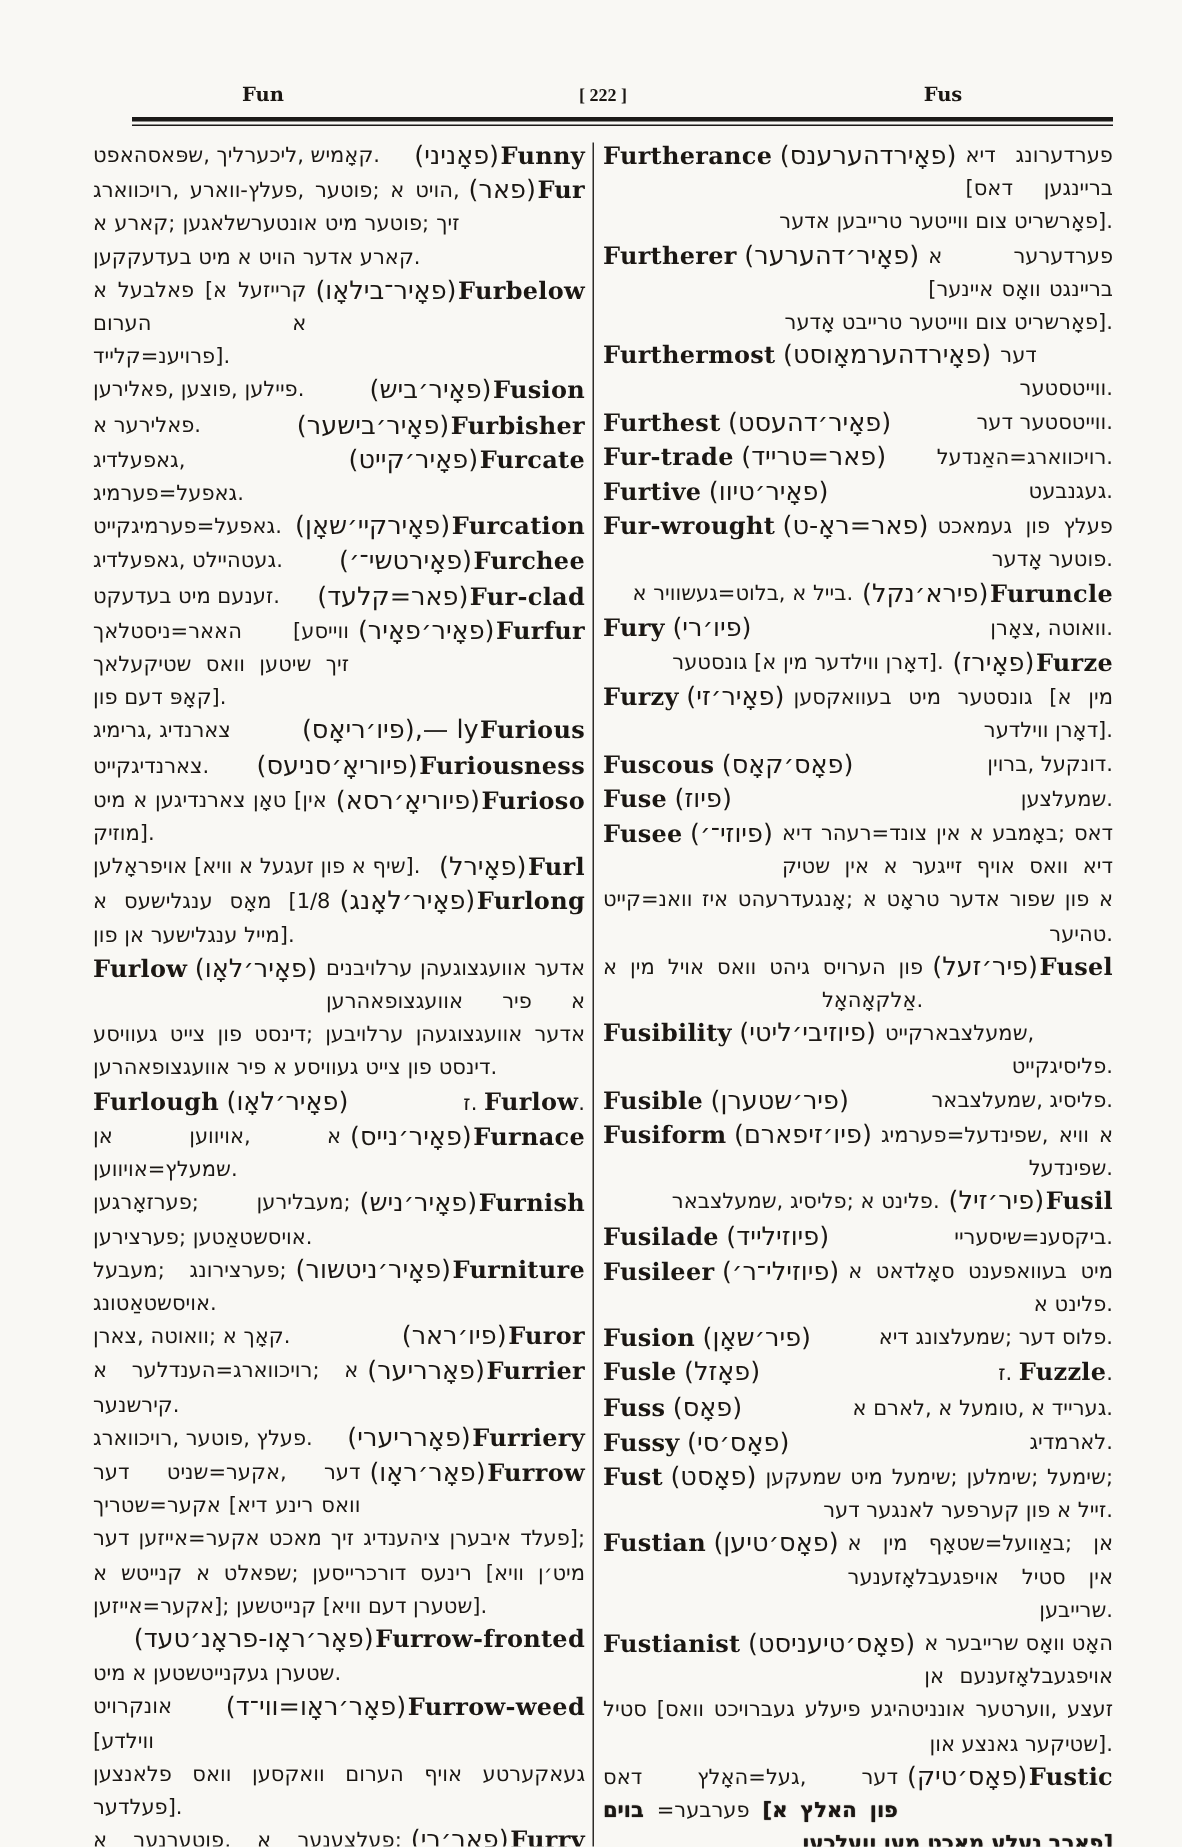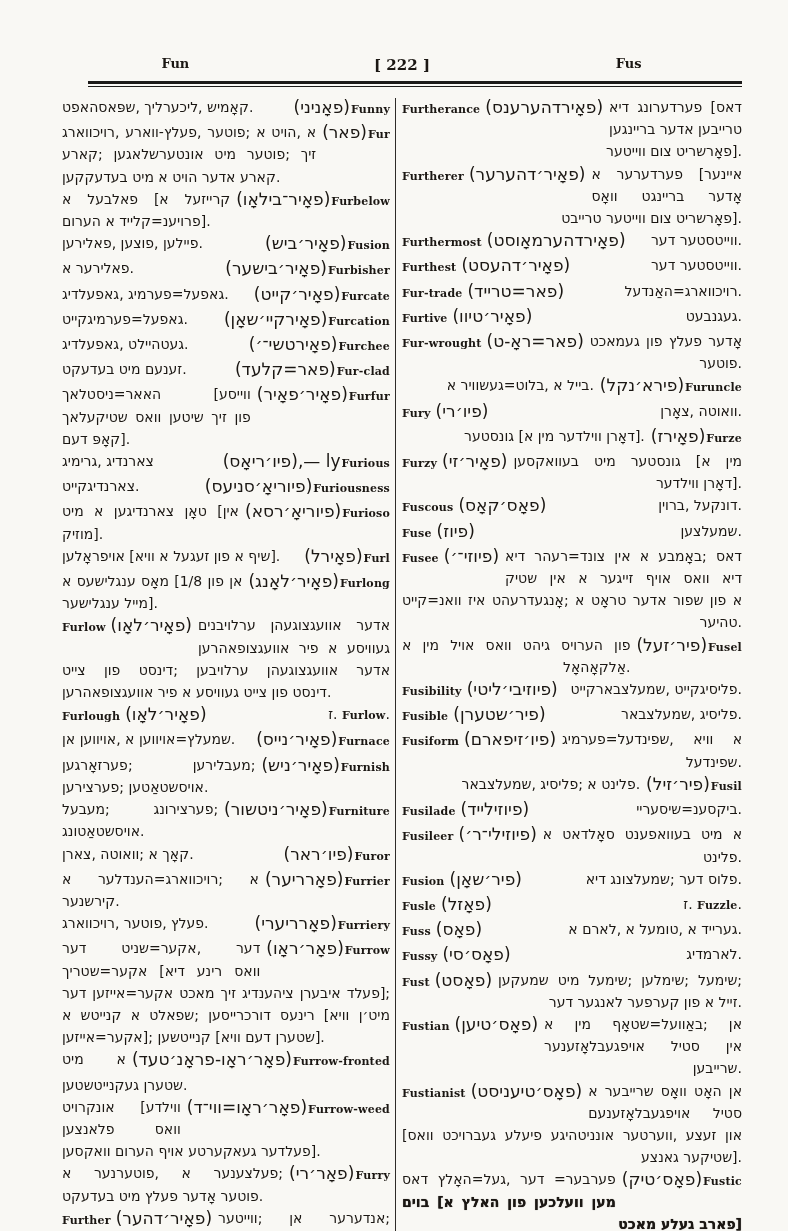--- a/index.html
+++ b/index.html
@@ -3,39 +3,39 @@
 <meta charset="utf-8">
 <style>
   html,body{margin:0;padding:0;}
   body{
     width:788px;height:1231px;overflow:hidden;
     background:#f9f8f4;color:#1b1713;
     font-family:"DejaVu Sans",sans-serif;
   }
   .page{padding:56px 46px 0 62px;}
   .header{
-    display:flex;align-items:flex-start;
+    display:flex;align-items:flex-end;
     font-family:"DejaVu Serif",serif;font-weight:bold;font-size:13px;
   }
   .header .h-side{flex:1;text-align:center;}
-  .header .h-mid{flex:1;text-align:center;font-size:15px;}
+  .header .h-mid{flex:1;text-align:center;font-size:12px;font-family:Liberation Serif, serif;}
   .rule{margin:7px 0 0 26px;border-top:3px solid #1c1a18;border-bottom:1px solid #1c1a18;height:2px;}
   .columns{display:flex;margin-top:9px;align-items:stretch;}
   .col{font-size:14px;line-height:22.2px;}
   .col-left{width:328px;}
   .col-right{flex:1;}
   .divider{width:1px;background:#2e2b28;margin:2px 6px 0 5px;}
   .entry{direction:ltr;text-align:justify;display:flow-root;}
   .col-left .entry{text-align-last:left;}
   .col-right .entry{text-align-last:right;}
   .hw-block{white-space:nowrap;}
   .hw-right .hw-block{float:right;margin-left:6px;}
   .hw-left .hw-block{float:left;margin-right:6px;}
   .hw,.see{
-    font-family:"DejaVu Serif",serif;font-weight:bold;font-size:11px;
+    font-family:"DejaVu Serif",serif;font-weight:bold;font-size:16px;
     letter-spacing:0.2px;
   }
   .pron{font-size:17px;}
   .hw-left .pron{margin-left:5px;}
   .hw-right .pron{margin-right:1px;}
   .gloss b.tail{font-weight:700;text-shadow:0 0 0.7px #1b1713;}
 </style>
 </head>
 <body>
 

